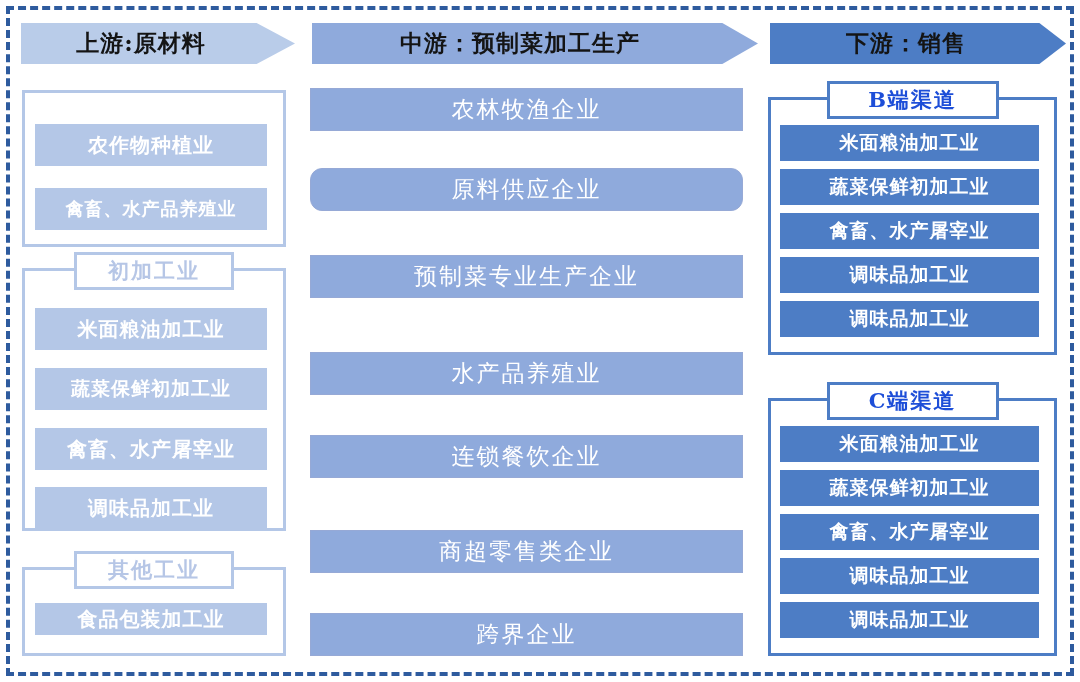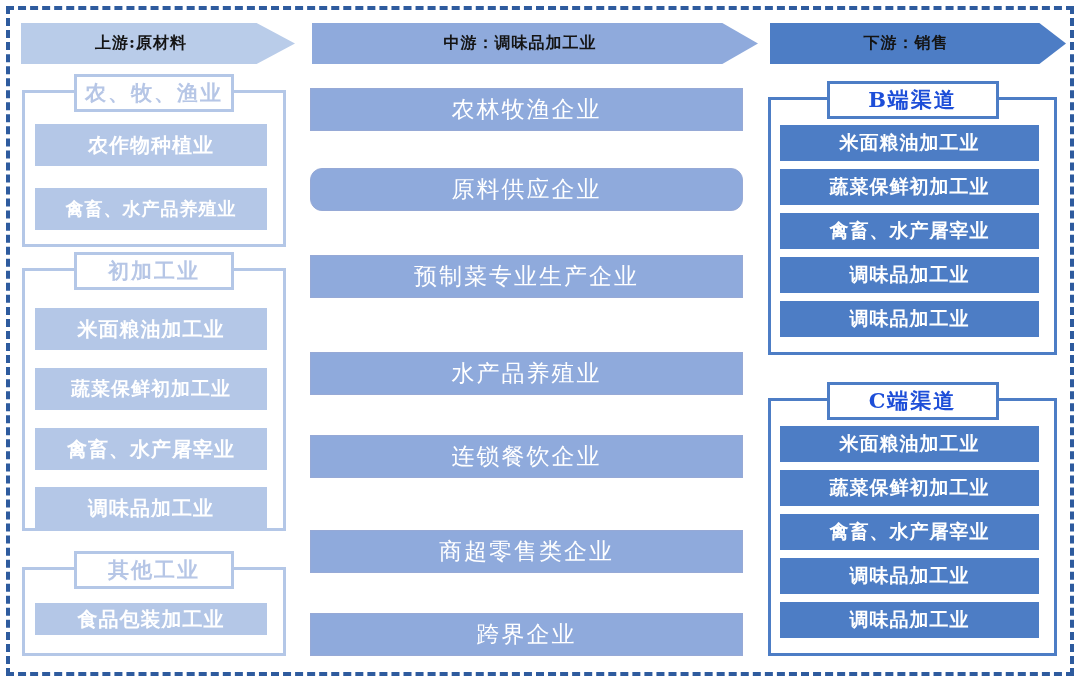--- a/index.html
+++ b/index.html
@@ -2,21 +2,21 @@
 <html><head>
 <meta charset="utf-8">
 <style>
   html,body{margin:0;padding:0;background:#ffffff;}
   body{font-family:"DejaVu Serif","Liberation Serif",serif;}
   .canvas{position:relative;width:1080px;height:682px;background:#ffffff;overflow:hidden;}
   .frame{position:absolute;inset:6px;border:4px dashed #2e5b9e;pointer-events:none;}
 
   
   .hdr{position:absolute;top:23px;height:41px;display:flex;align-items:center;justify-content:center;
-       font-weight:bold;font-size:16px;color:#141414;letter-spacing:1px;}
+       font-weight:bold;font-size:23px;color:#141414;letter-spacing:1px;}
   .hdr-left{left:21px;width:274px;background:#b9cce9;
        clip-path:polygon(0 0,86% 0,100% 50%,86% 100%,0 100%);padding-right:34px;box-sizing:border-box;}
   .hdr-mid{left:312px;width:446px;background:#8faadc;
        clip-path:polygon(0 0,92% 0,100% 50%,92% 100%,0 100%);padding-right:30px;box-sizing:border-box;}
   .hdr-right{left:770px;width:296px;background:#4d7dc5;
        clip-path:polygon(0 0,91% 0,100% 50%,91% 100%,0 100%);padding-right:24px;box-sizing:border-box;}
 
   
   .grp{position:absolute;background:#ffffff;box-sizing:border-box;}
   .grp-light{left:22px;width:264px;border:3px solid #b4c7e7;}
@@ -53,28 +53,27 @@
 </head>
 <body>
 
 <div class="canvas">
   <div class="frame"></div>
 
   <div class="hdr hdr-left">
     <span>上游:原材料</span>
   </div>
   <div class="hdr hdr-mid">
-    <span>中游：调味品加工业</span>
+    <span>中游：预制菜加工生产</span>
   </div>
   <div class="hdr hdr-right">
     <span>下游：销售</span>
   </div>
 
   <section class="grp grp-light g1">
-    <div class="grp-label lbl-light">农、牧、渔业</div>
     <div class="itm itm-light u11">农作物种植业</div>
     <div class="itm itm-light u12">禽畜、水产品养殖业</div>
   </section>
 
   <section class="grp grp-light g2">
     <div class="grp-label lbl-light">初加工业</div>
     <div class="itm itm-light u21">米面粮油加工业</div>
     <div class="itm itm-light u22">蔬菜保鲜初加工业</div>
     <div class="itm itm-light u23">禽畜、水产屠宰业</div>
     <div class="itm itm-light u24">调味品加工业</div>

